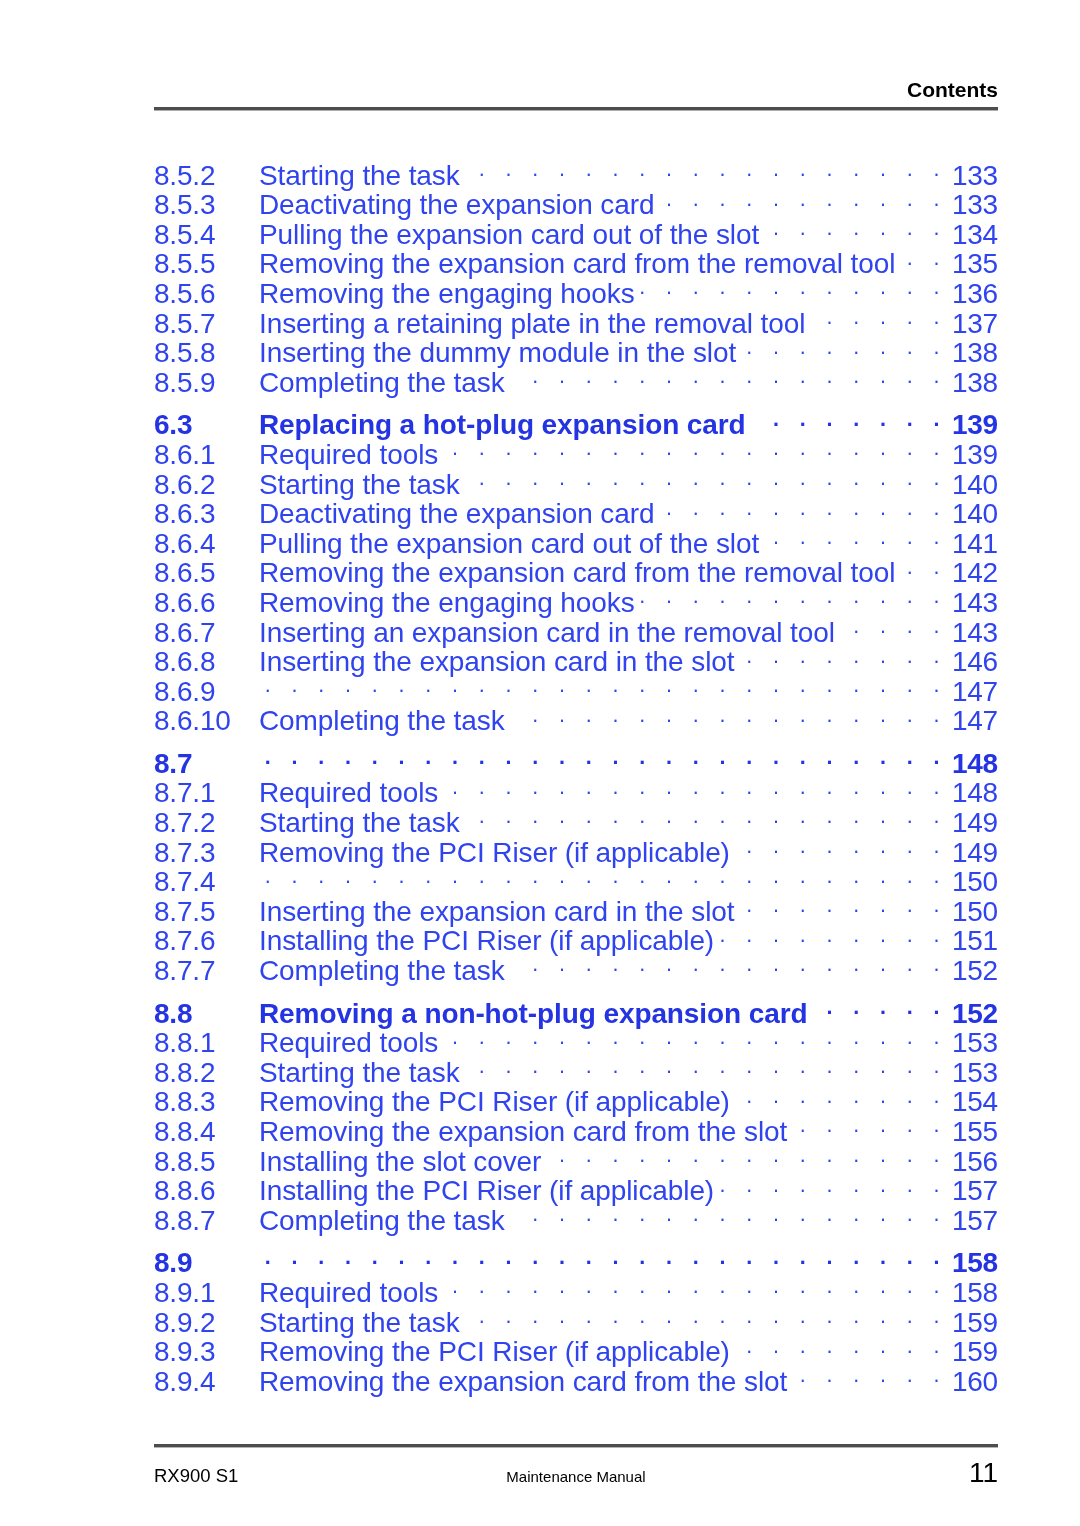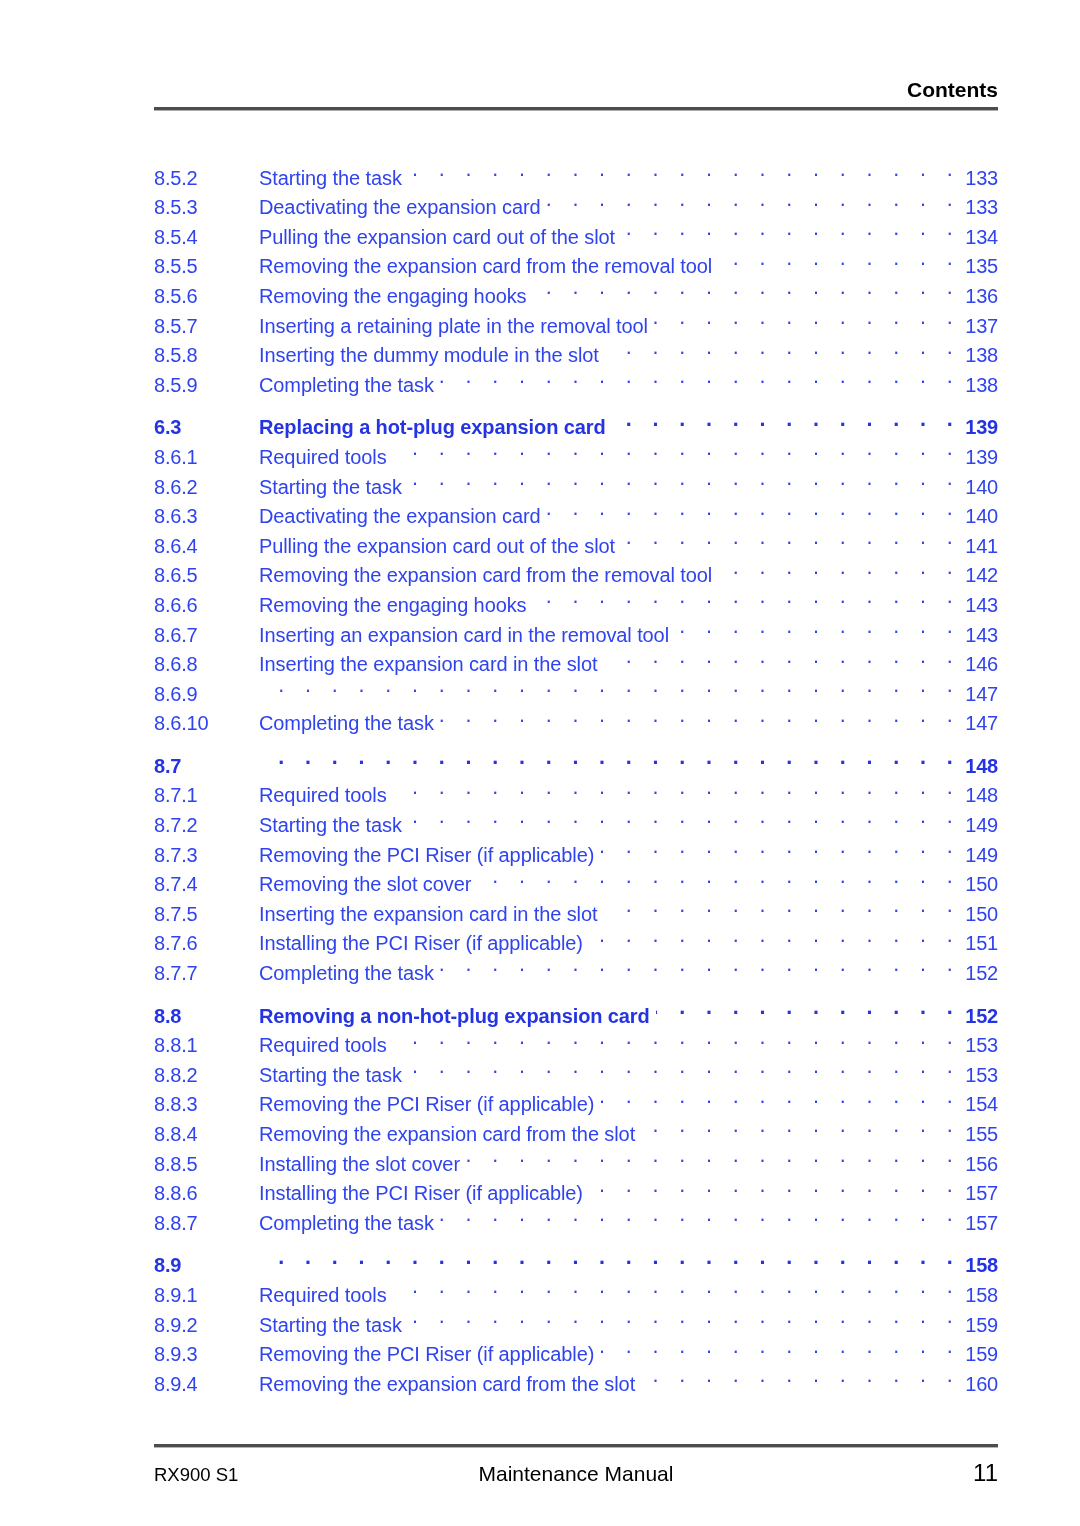--- a/index.html
+++ b/index.html
@@ -54,21 +54,21 @@
     top: 155px;
     width: 844px;
   }
 
   .toc-entry {
     display: flex;
     align-items: baseline;
     width: 844px;
     height: 29.6px;
     color: #2f43ee;
-    font-size: 20px;
+    font-size: 28px;
     line-height: 29.6px;
     white-space: nowrap;
   }
 
   .toc-entry.section-head {
     font-weight: bold;
     color: #2434e2;
     margin-top: 13px;
   }
 
@@ -123,22 +123,22 @@
   }
   .footer-row {
     display: flex;
     align-items: baseline;
     margin-top: 14px;
     font-size: 18.5px;
     color: #000000;
     line-height: 22px;
   }
   .footer-left  { flex: 0 0 33%; text-align: left; }
-  .footer-center{ flex: 0 0 34%; text-align: center; font-size: 21px; }
-  .footer-right { flex: 0 0 33%; text-align: right; font-size: 24px; }
+  .footer-center{ flex: 0 0 34%; text-align: center; font-size: 15px; }
+  .footer-right { flex: 0 0 33%; text-align: right; font-size: 28px; }
 </style>
 </head>
 <body>
 
 <div class="page">
 
   <div class="page-header">
     <div class="header-title">Contents</div>
     <div class="header-rule"></div>
   </div>
@@ -275,21 +275,20 @@
         <span class="toc-page">149</span>
       </div>
       <div class="toc-entry">
         <span class="toc-num">8.7.3</span>
         <span class="toc-title">Removing the PCI Riser (if applicable)</span>
         <span class="toc-leader"></span>
         <span class="toc-page">149</span>
       </div>
       <div class="toc-entry">
         <span class="toc-num">8.7.4</span>
-        <span class="toc-title">Removing the slot cover</span>
         <span class="toc-leader"></span>
         <span class="toc-page">150</span>
       </div>
       <div class="toc-entry">
         <span class="toc-num">8.7.5</span>
         <span class="toc-title">Inserting the expansion card in the slot</span>
         <span class="toc-leader"></span>
         <span class="toc-page">150</span>
       </div>
       <div class="toc-entry">

